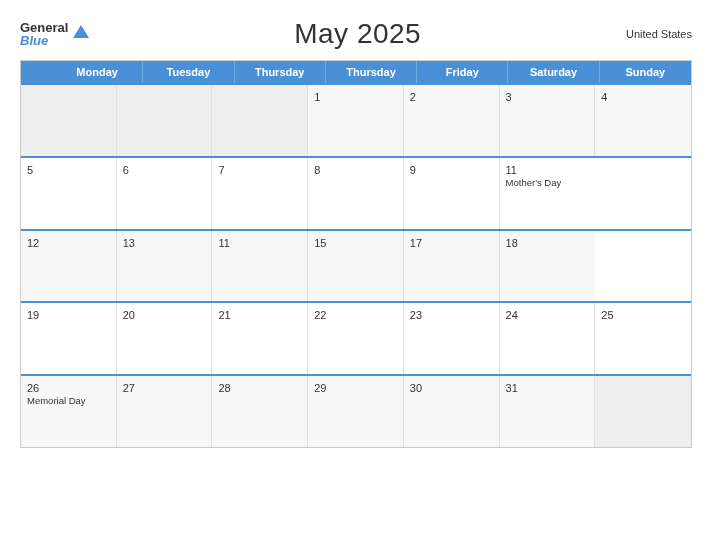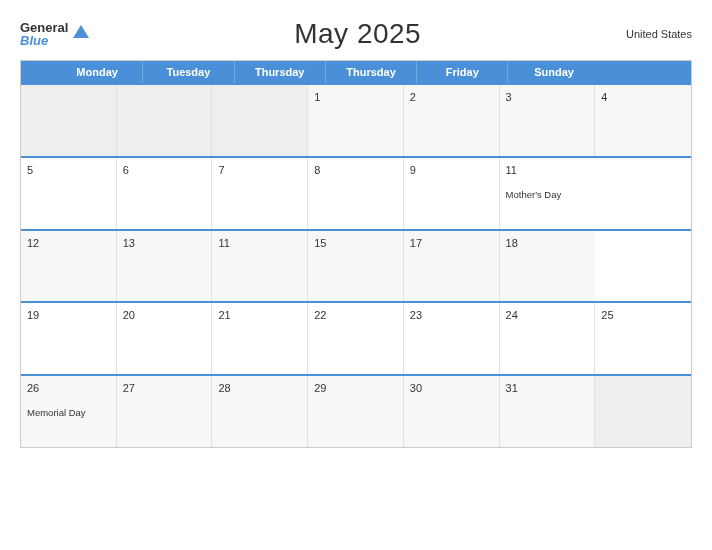--- a/index.html
+++ b/index.html
@@ -119,21 +119,21 @@
     }
     .day-num {
       font-size: 11px;
       color: #333;
       font-weight: normal;
       line-height: 1.3;
     }
     .event-label {
       font-size: 9.5px;
       color: #333;
-      margin-top: 12px;
+      margin-top: 0;
       line-height: 1.2;
     }
     
     .cal-row:nth-child(odd) .cal-cell:not(.empty) {
       background: #f7f7f7;
     }
     .cal-row:nth-child(even) .cal-cell:not(.empty) {
       background: #fff;
     }
     .cal-row:nth-child(odd) .cal-cell.empty {
@@ -163,20 +163,21 @@
     <div class="country-label">United States</div>
   </div>
 
   <div class="calendar">
     <div class="cal-header">
       <div class="cal-header-cell">Monday</div>
       <div class="cal-header-cell">Tuesday</div>
       <div class="cal-header-cell">Thursday</div>
       <div class="cal-header-cell">Thursday</div>
       <div class="cal-header-cell">Friday</div>
+      <div class="cal-header-cell">Saturday</div>
       <div class="cal-header-cell">Sunday</div>
     </div>
     <div class="cal-body" id="cal-body">
     <div class="cal-row">
           <div class="cal-cell empty"></div>
           <div class="cal-cell empty"></div>
           <div class="cal-cell empty"></div>
           <div class="cal-cell">
             <span class="day-num">1</span>
           </div>

